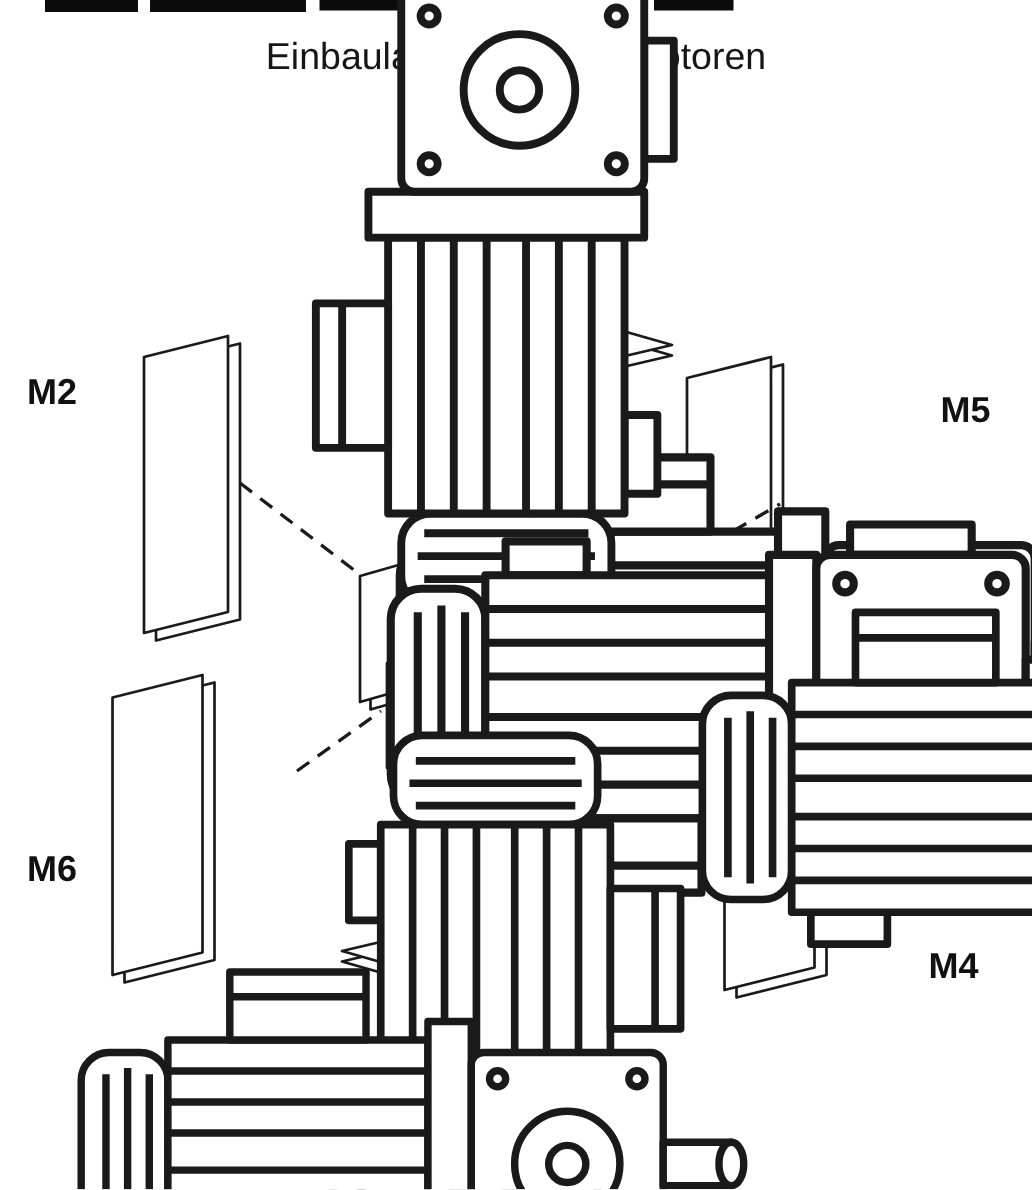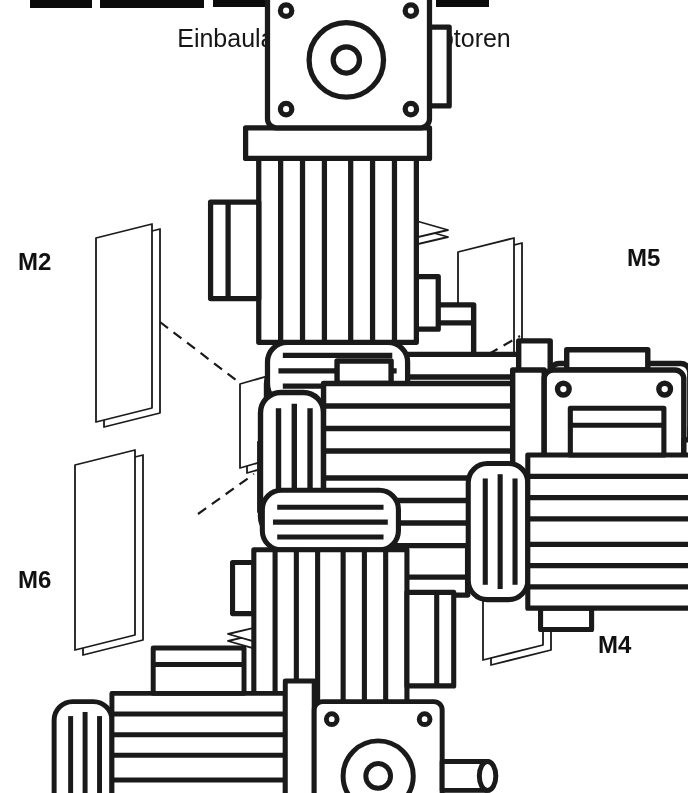--- a/index.html
+++ b/index.html
@@ -14,23 +14,23 @@
   .strip{position:absolute;top:0;height:8px;background:#0b0b0b;}
   #title{
     position:absolute;left:0;top:22px;width:688px;
     text-align:center;font-size:25px;line-height:33px;font-weight:400;color:#161616;
   }
   .pos-label{
     position:absolute;font-size:24px;font-weight:700;color:#111;text-align:center;
   }
   #lab-m1{left:313px;top:120px;}
   #lab-m2{left:18px;top:248px;}
-  #lab-m5{left:627px;top:244px;}
+  #lab-m5{left:627px;top:260px;}
   #lab-m6{left:18px;top:566px;}
-  #lab-m4{left:598px;top:631px;}
+  #lab-m4{left:619px;top:631px;}
   #lab-m3{left:316px;top:731px;}
   svg{position:absolute;left:0;top:0;}
   .ink{stroke:#1a1a1a;fill:#ffffff;}
   .dash{stroke:#1a1a1a;stroke-width:2.2;stroke-dasharray:10 7;fill:none;}
 </style>
 </head>
 <body>
 
 <div id="stage">
 

